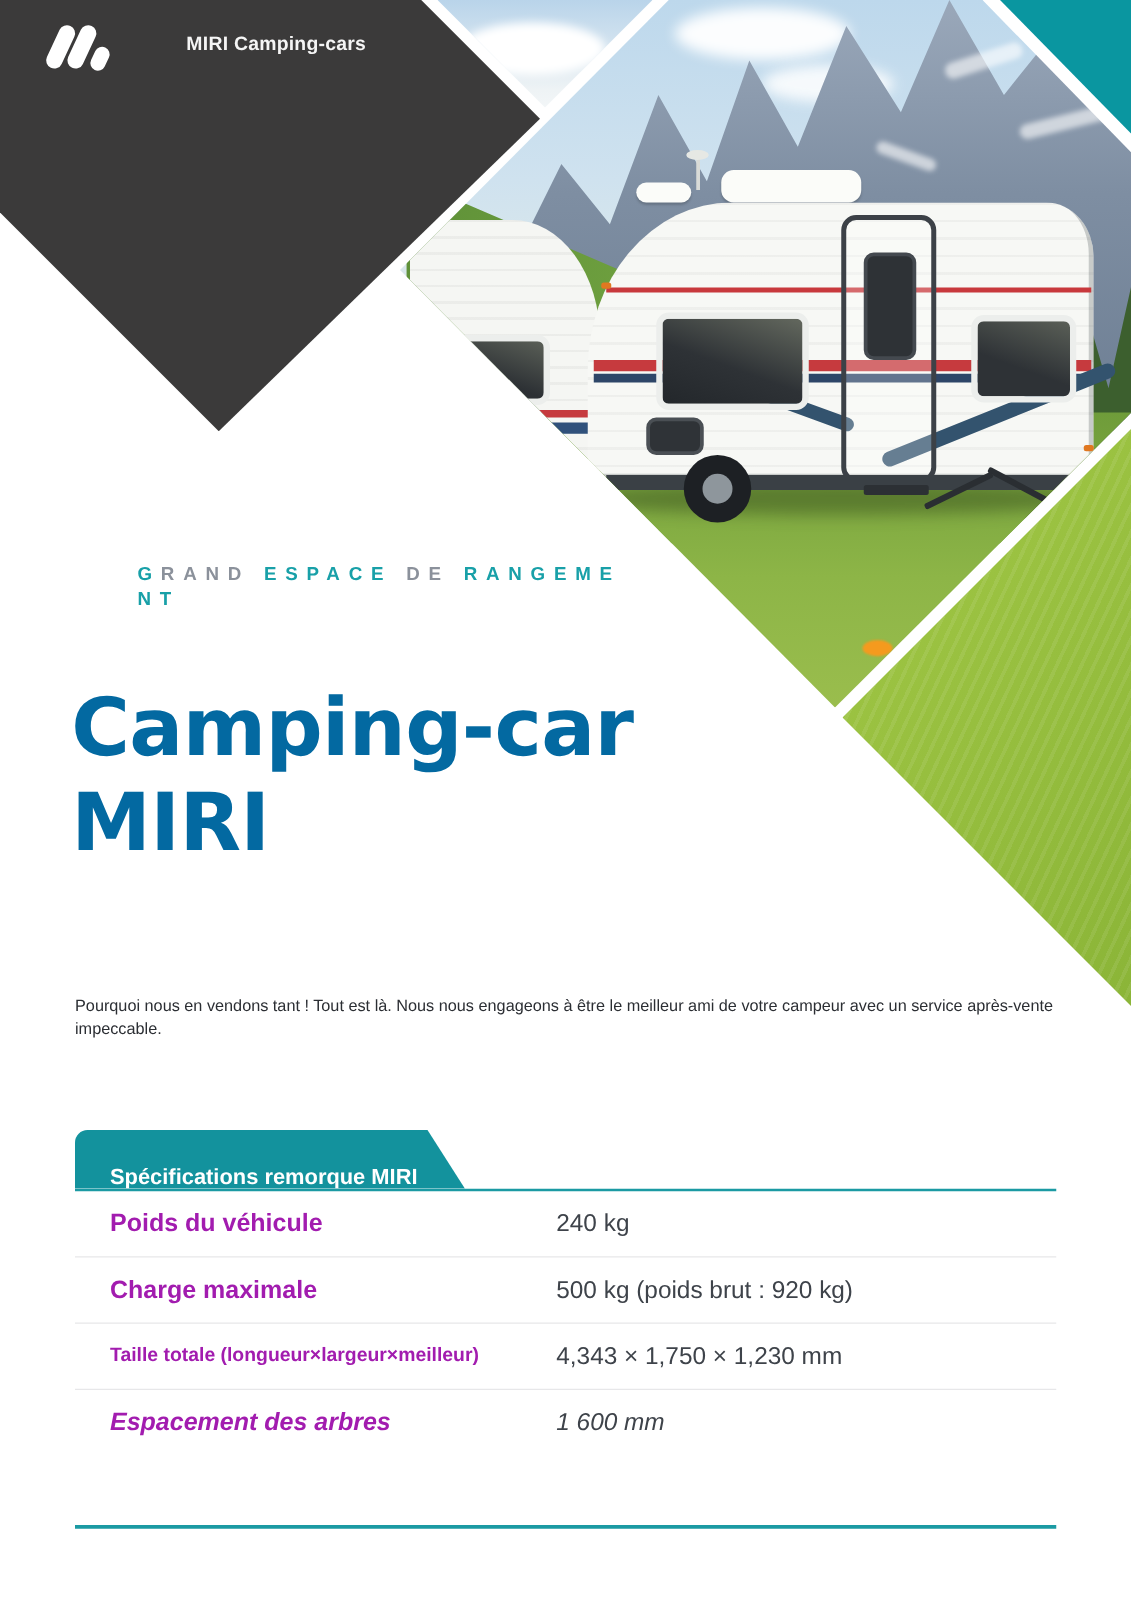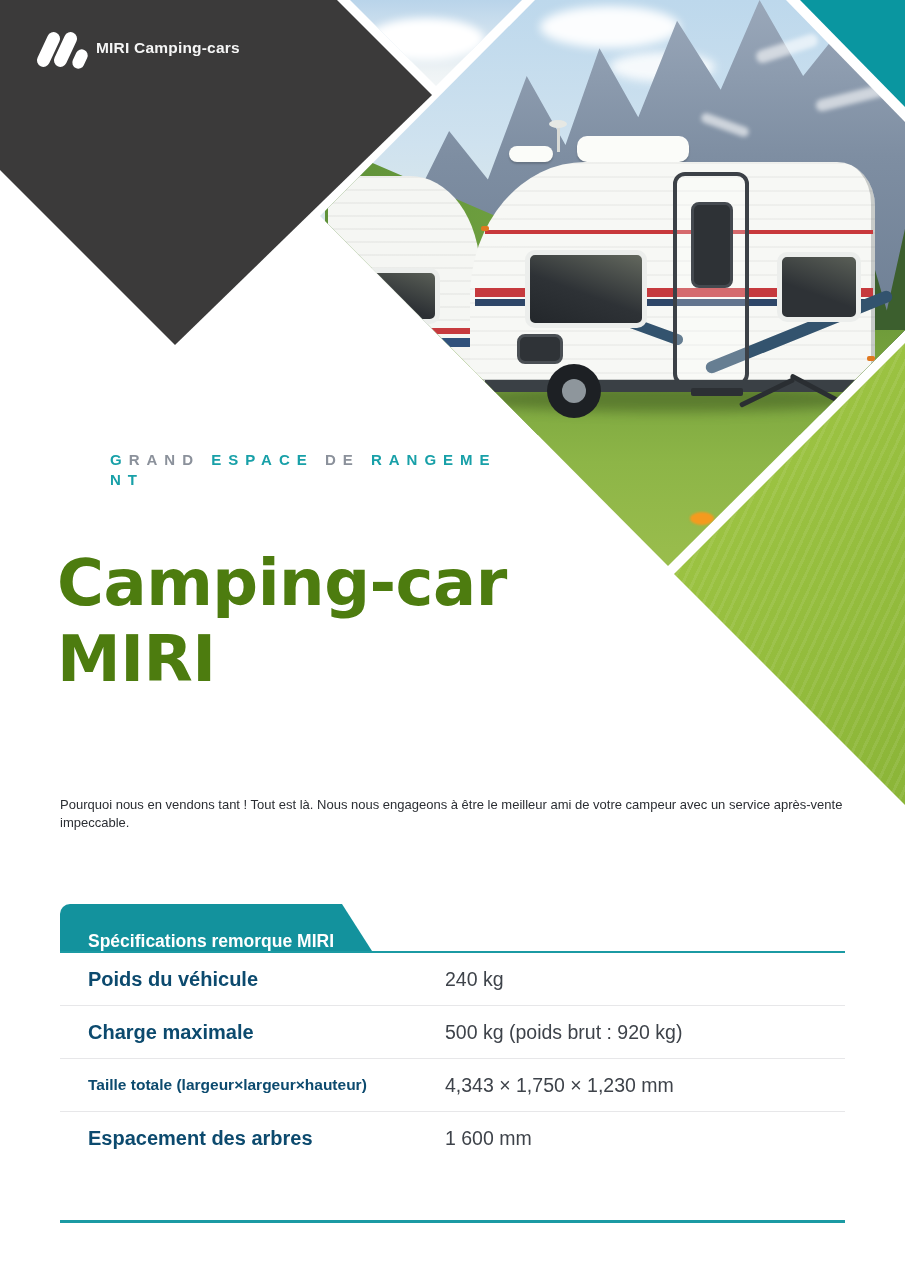--- a/index.html
+++ b/index.html
@@ -94,48 +94,48 @@
   .charcoal-diamond{
     left:0;top:0;width:905px;height:360px;background:#3b3a3a;
     clip-path:polygon(0 0,337px 0,432px 95px,175px 345px,0 170px);
   }
   .teal-gap{left:0;top:0;width:905px;height:130px;background:#ffffff;
     clip-path:polygon(786px 0,905px 0,905px 122px);}
   .teal-corner{left:0;top:0;width:905px;height:115px;background:#0a96a0;
     clip-path:polygon(800px 0,905px 0,905px 107px);}
 
   
-  .brand{left:36px;top:24px;width:320px;height:52px;cursor:pointer;}
+  .brand{left:36px;top:12px;width:320px;height:52px;cursor:pointer;text-align:center;}
   .brand-mark{left:0;top:2px;width:52px;height:48px;}
   .brand-bar{background:#ffffff;border-radius:8px;}
   .bar-a{left:6px;top:5px;width:13px;height:37px;transform:rotate(25deg);}
   .bar-b{left:23px;top:5px;width:13px;height:37px;transform:rotate(25deg);}
   .bar-c{left:38px;top:23px;width:12px;height:20px;border-radius:7px;transform:rotate(25deg);}
   .brand-name{left:60px;top:15px;width:250px;color:#f5f5f5;font-size:15.5px;font-weight:bold;letter-spacing:.2px;}
 
   
   .eyebrow{left:62px;top:450px;width:500px;font-size:15px;font-weight:bold;letter-spacing:7px;line-height:20px;}
   .eyebrow .accent{position:static;color:#18a0a8;}
   .eyebrow .muted{position:static;color:#8b919b;font-weight:600;}
   .eyebrow-line{position:static;display:block;margin-left:48px;}
-  .hero-title{left:57px;top:545px;width:700px;color:#4d7c0f;font-size:64px;font-weight:bold;line-height:76px;letter-spacing:-.5px;font-family:"DejaVu Sans","Liberation Sans",sans-serif;}
+  .hero-title{left:57px;top:545px;width:700px;color:#0369a1;font-size:64px;font-weight:bold;line-height:76px;letter-spacing:-.5px;font-family:"DejaVu Sans","Liberation Sans",sans-serif;}
   .hero-title span{position:static;display:block;}
   .intro{left:60px;top:796px;width:810px;color:#2b2e33;font-size:13px;line-height:18px;}
 
   
   .spec-banner{
     left:60px;top:904px;width:312px;height:47px;background:#13929d;
     border-radius:10px 0 0 0;
     clip-path:polygon(0 0,282px 0,312px 47px,0 47px);
   }
   .spec-banner-label{left:28px;top:14px;width:270px;line-height:47px;color:#ffffff;font-size:17.5px;font-weight:bold;}
   .spec-table{left:60px;top:951px;width:785px;height:272px;border-top:2px solid #1b9aa3;border-bottom:3px solid #1b9aa3;}
   .spec-row{position:relative;display:flex;align-items:center;width:785px;height:53px;border-bottom:1px solid #e7e7e9;}
-  .spec-row:last-child{border-bottom:none;}
-  .spec-label{position:static;flex:0 0 385px;padding-left:28px;color:#0c4a6e;font-weight:bold;font-size:20px;}
+  .spec-row:last-child{border-bottom:none;font-style:italic;}
+  .spec-label{position:static;flex:0 0 385px;padding-left:28px;color:#a21caf;font-weight:bold;font-size:20px;}
   .spec-label.small{font-size:15.5px;}
   .spec-value{position:static;flex:1;color:#3e434a;font-size:19.5px;}
 </style>
 </head>
 <body>
 
 <div class="page">
 
   <div class="hero">
 
@@ -239,21 +239,21 @@
   <div class="spec-table" id="spec-table">
       <div class="spec-row">
         <div class="spec-label">Poids du véhicule</div>
         <div class="spec-value">240 kg</div>
       </div>
       <div class="spec-row">
         <div class="spec-label">Charge maximale</div>
         <div class="spec-value">500 kg (poids brut : 920 kg)</div>
       </div>
       <div class="spec-row">
-        <div class="spec-label small">Taille totale (largeur×largeur×hauteur)</div>
+        <div class="spec-label small">Taille totale (longueur×largeur×meilleur)</div>
         <div class="spec-value">4,343 × 1,750 × 1,230 mm</div>
       </div>
       <div class="spec-row">
         <div class="spec-label">Espacement des arbres</div>
         <div class="spec-value">1 600 mm</div>
       </div>
     </div>
 
 </div>
 

